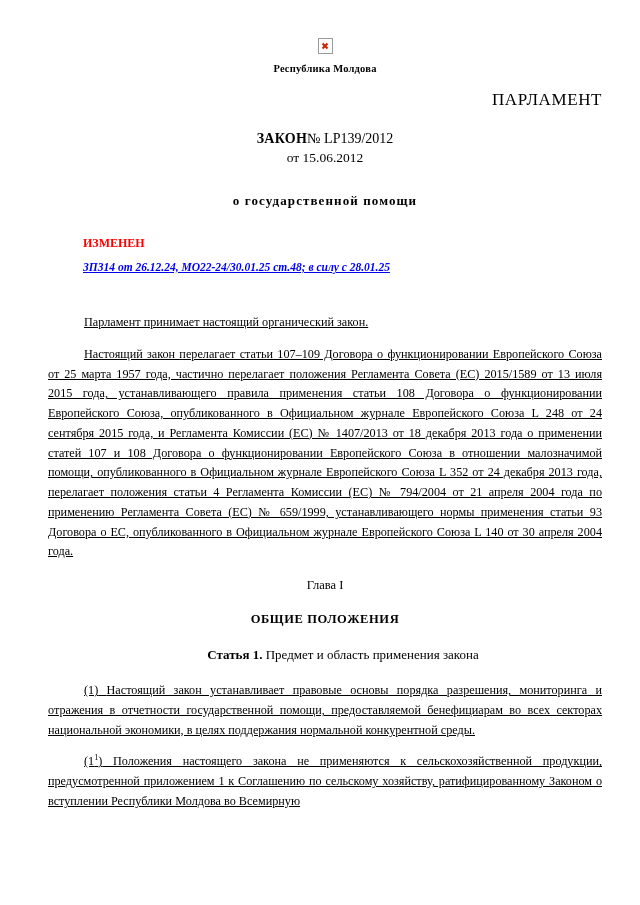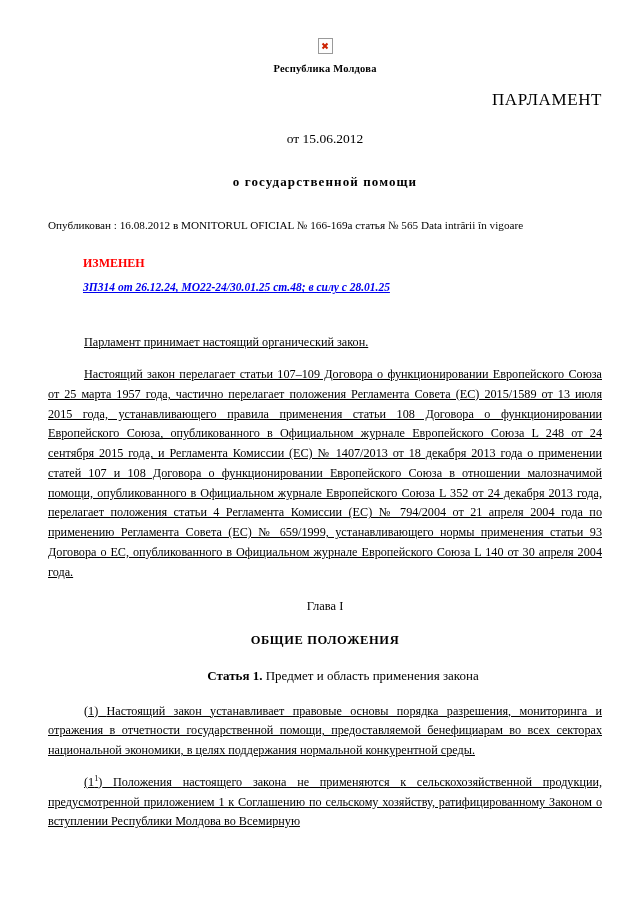--- a/index.html
+++ b/index.html
@@ -169,26 +169,28 @@
   <div class="content">
 
     <div class="emblem-wrap">
       <span class="broken-img"></span>
     </div>
 
     <div class="country">Республика Молдова</div>
 
     <div class="parliament">ПАРЛАМЕНТ</div>
 
+    <div class="law-line">
+      <span class="law-word">ЗАКОН</span><span class="law-num">№ LP139/2012</span>
+    </div>
 
     <div class="law-date">от 15.06.2012</div>
 
     <div class="doc-title">о государственной помощи</div>
 
-    <div class="pub">Опубликован : 16.08.2012 в MONITORUL OFICIAL № 166-169a статья № 565 Data intrării în vigoare</div>
 
     <div class="amend-block">
       <div class="amend-label">ИЗМЕНЕН</div>
       <a class="amend-link">ЗП314 от 26.12.24, МО22-24/30.01.25 ст.48; в силу с 28.01.25</a>
     </div>
 
     <p class="body">Парламент принимает настоящий органический закон.</p>
 
     <p class="body">Настоящий закон перелагает статьи 107–109 Договора о функционировании Европейского Союза от 25 марта 1957 года, частично перелагает положения Регламента Совета (ЕС) 2015/1589 от 13 июля 2015 года, устанавливающего правила применения статьи 108 Договора о функционировании Европейского Союза, опубликованного в Официальном журнале Европейского Союза L 248 от 24 сентября 2015 года, и Регламента Комиссии (ЕС) № 1407/2013 от 18 декабря 2013 года о применении статей 107 и 108 Договора о функционировании Европейского Союза в отношении малозначимой помощи, опубликованного в Официальном журнале Европейского Союза L 352 от 24 декабря 2013 года, перелагает положения статьи 4 Регламента Комиссии (ЕС) № 794/2004 от 21 апреля 2004 года по применению Регламента Совета (ЕС) № 659/1999, устанавливающего нормы применения статьи 93 Договора о ЕС, опубликованного в Официальном журнале Европейского Союза L 140 от 30 апреля 2004 года.</p>
 

